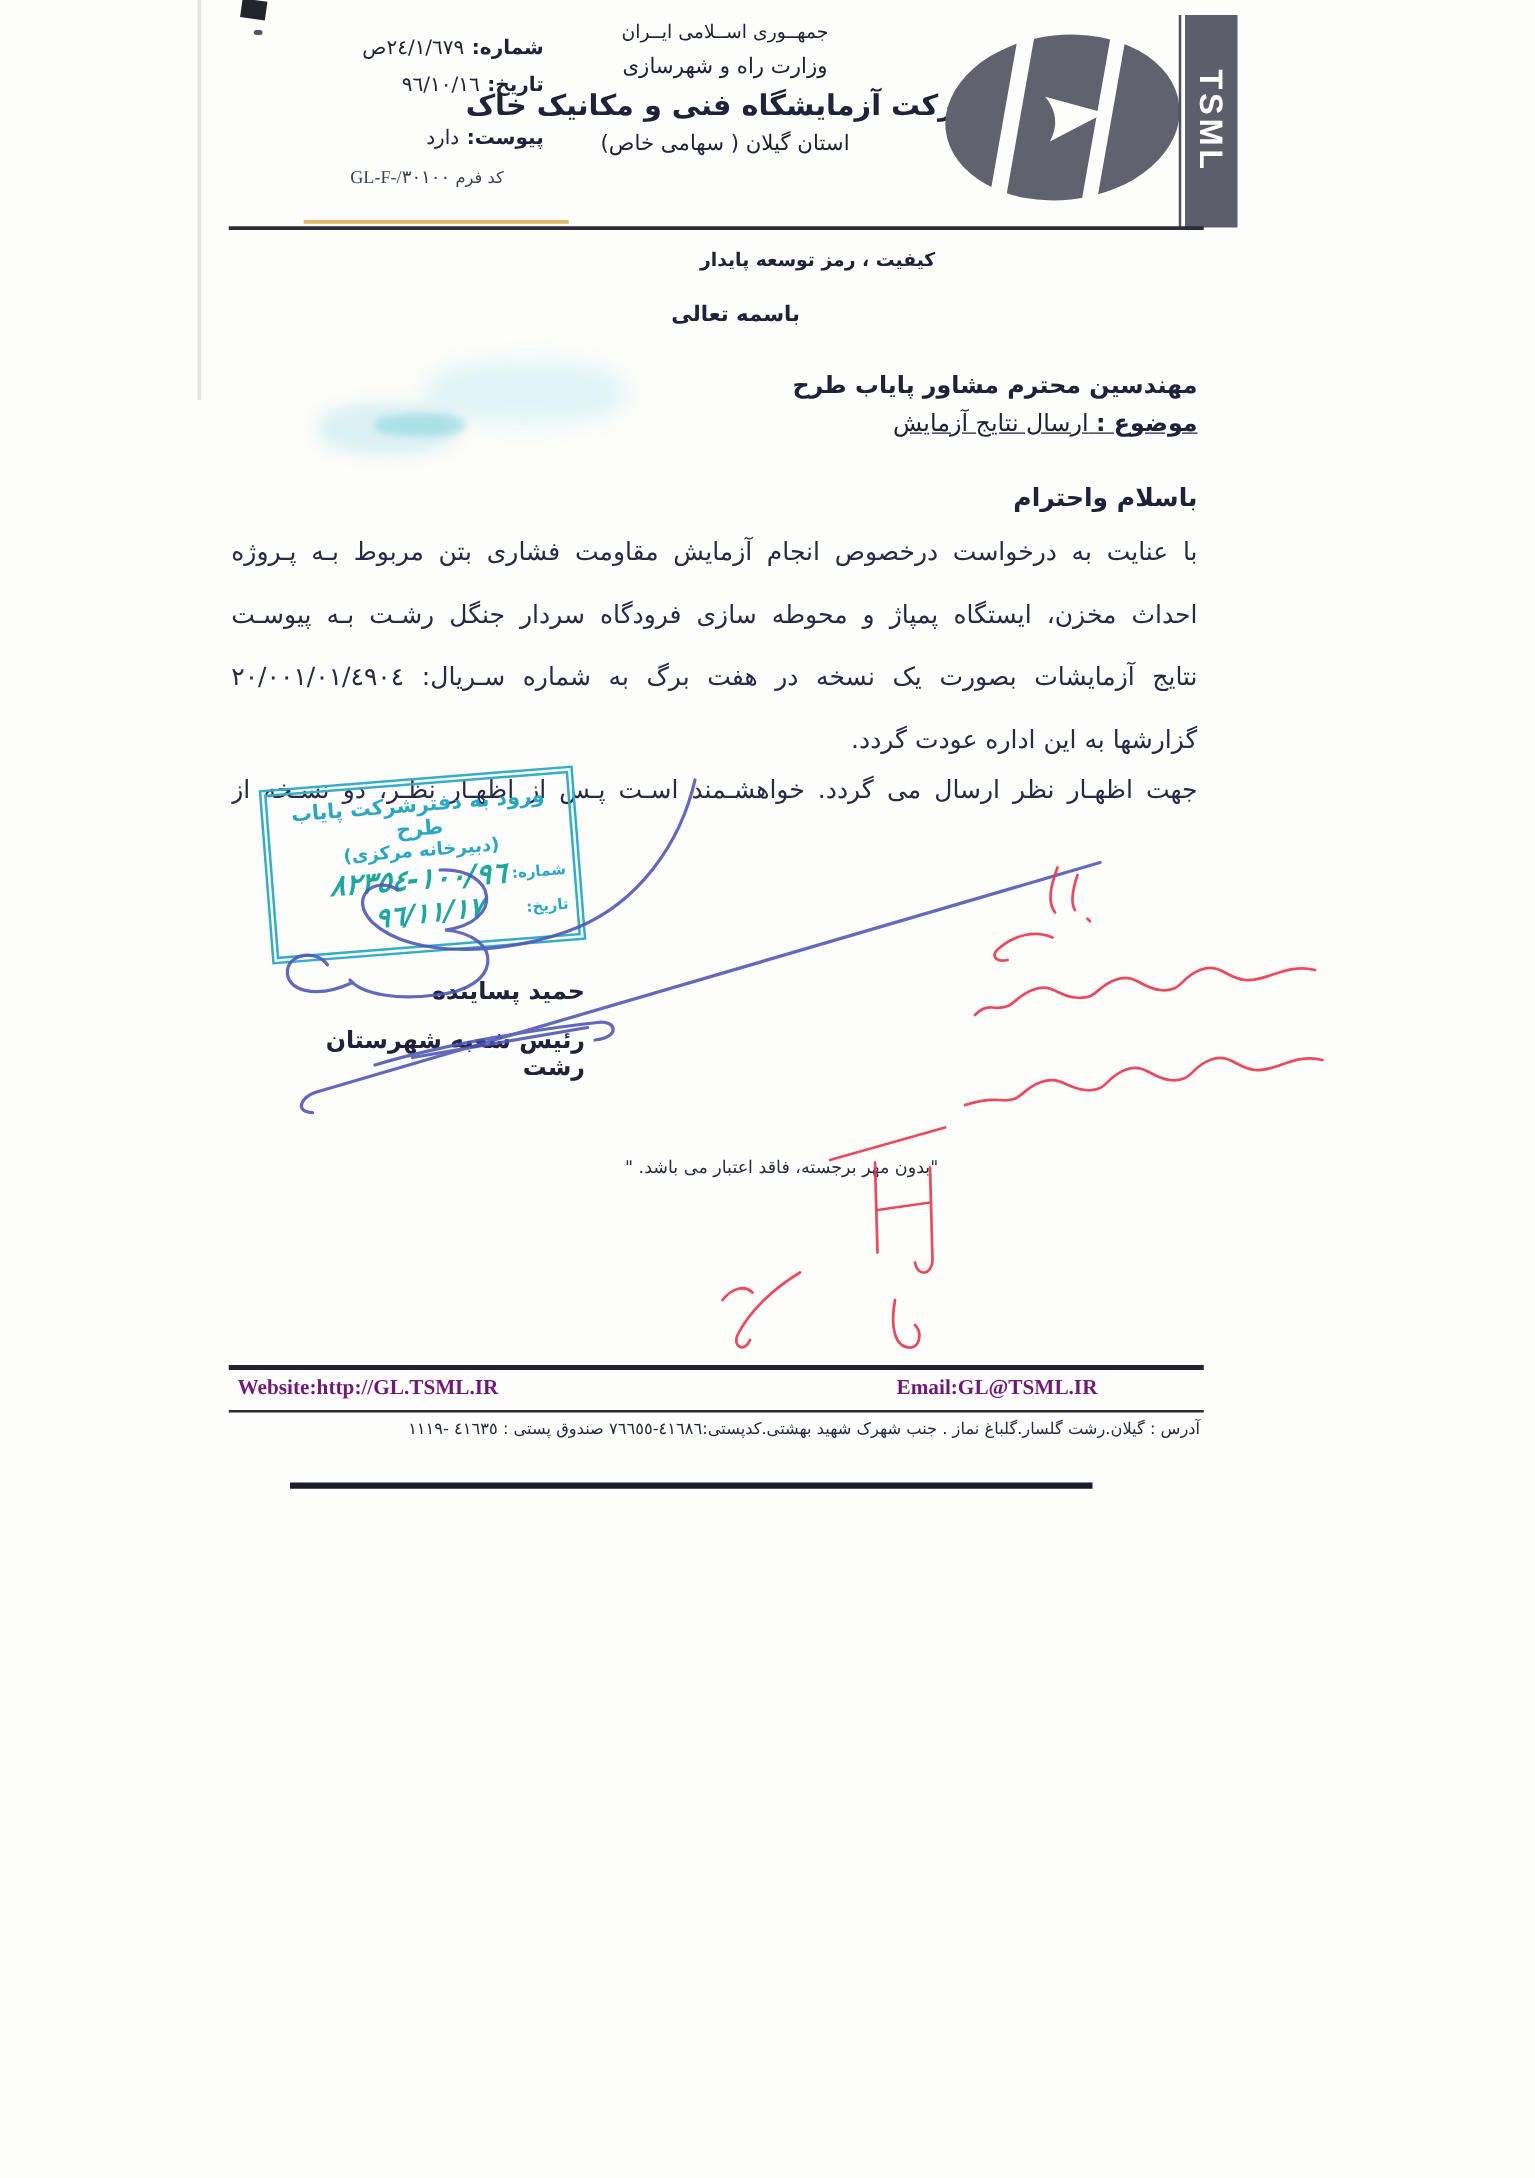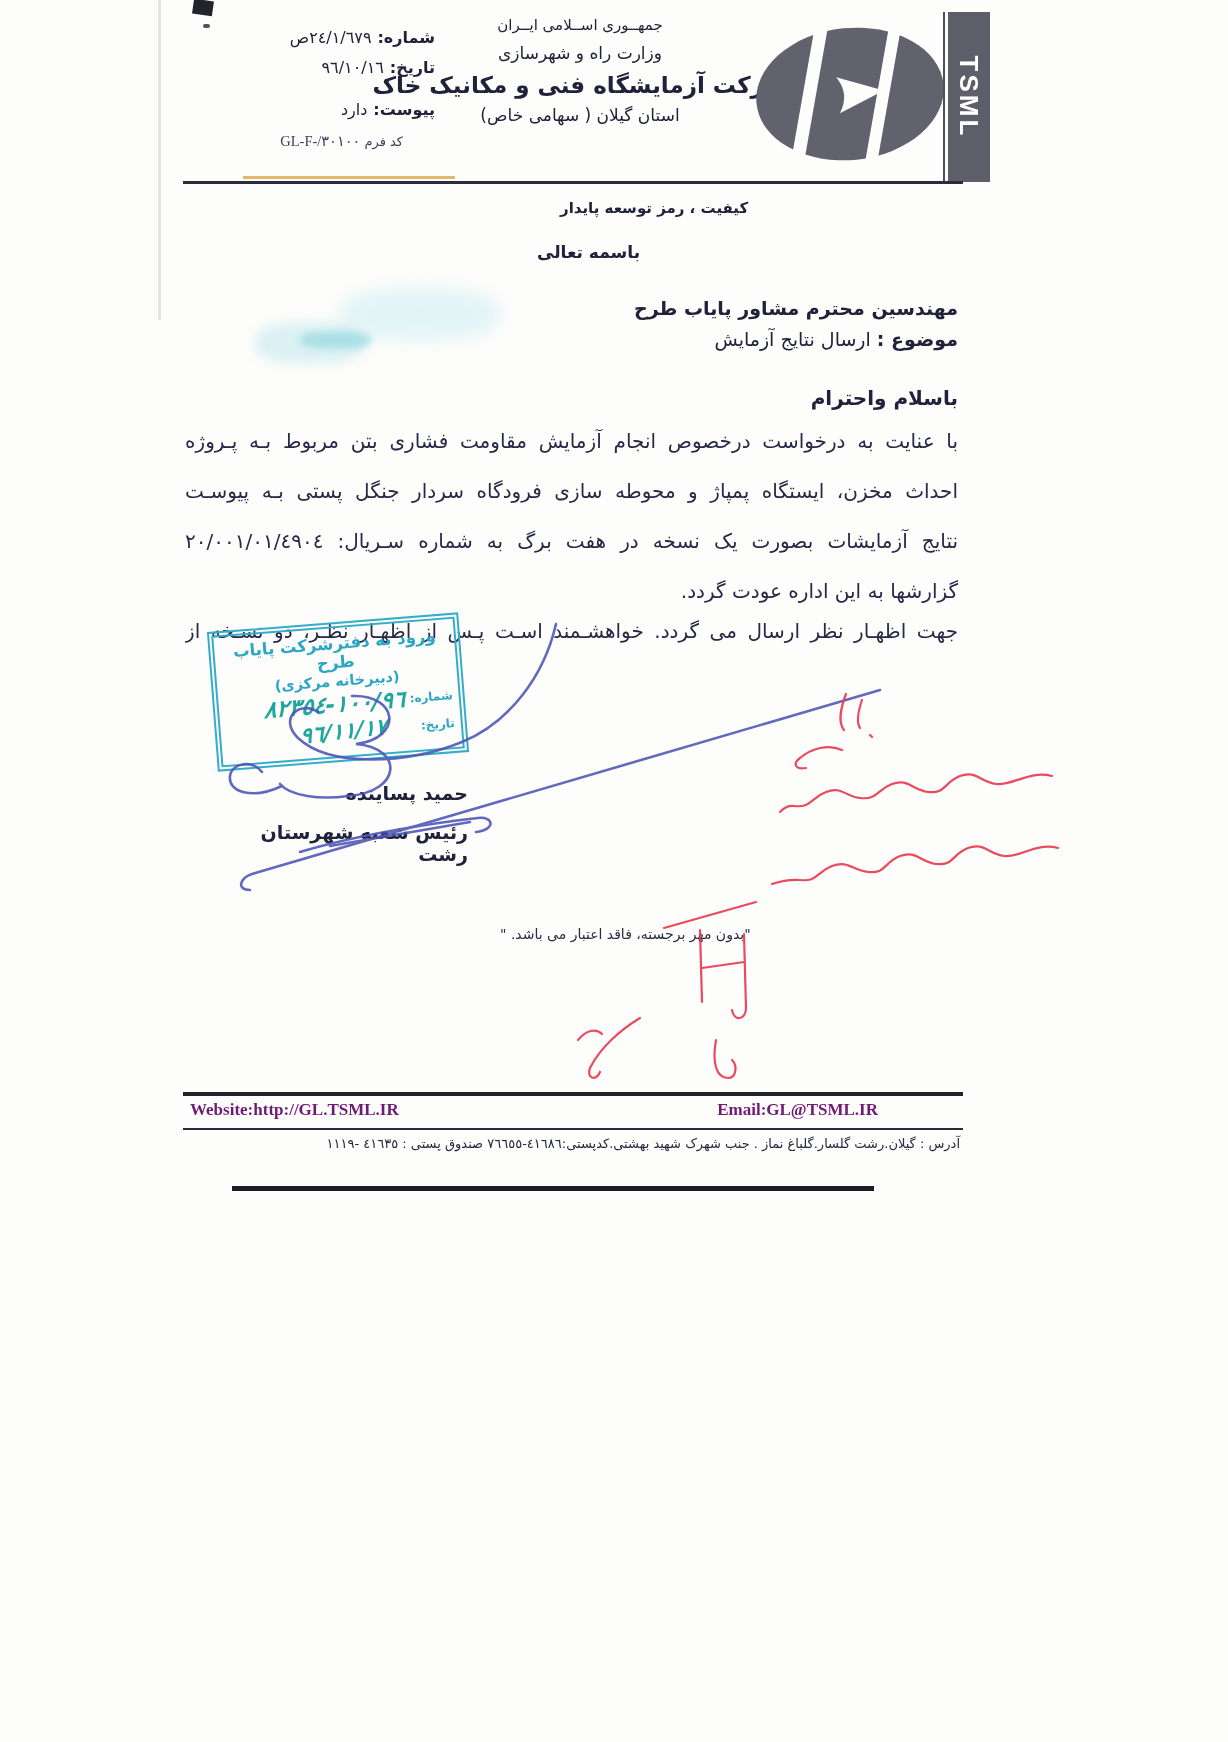--- a/index.html
+++ b/index.html
@@ -98,29 +98,29 @@
   <div class="abs rule" style="left:183px;top:181px;width:780px;height:3px;"></div>
 
   <div class="abs rtl b nowrap" style="left:560px;top:199px;font-size:15px;">کیفیت ، رمز توسعه پایدار</div>
   <div class="abs rtl b nowrap" style="left:537px;top:242px;font-size:17px;">باسمه تعالی</div>
 
   <div class="artifact" style="left:340px;top:288px;width:160px;height:52px;background:#c9ecf2;opacity:.5;filter:blur(8px);"></div>
   <div class="artifact" style="left:255px;top:322px;width:110px;height:42px;background:#9fdbe4;opacity:.35;filter:blur(6px);"></div>
   <div class="artifact" style="left:300px;top:331px;width:72px;height:18px;background:#56c3d4;opacity:.35;filter:blur(3px);"></div>
 
   <div class="abs rtl b nowrap" style="right:270px;top:297px;font-size:19px;">مهندسین محترم مشاور پایاب طرح</div>
-  <div class="abs rtl nowrap" style="right:270px;top:328px;font-size:19px;">
+  <div class="abs rtl nowrap" style="right:270px;top:328px;font-size:19px;text-decoration:underline;">
     <span class="b">موضوع :</span>
     <span>ارسال نتایج آزمایش</span>
   </div>
   <div class="abs rtl b nowrap" style="right:270px;top:386px;font-size:20px;">باسلام واحترام</div>
 
   <div class="abs" style="left:185px;top:424px;width:773px;">
     <div class="bline j">با عنایت به درخواست درخصوص انجام آزمایش مقاومت فشاری بتن مربوط بـه پـروژه</div>
-    <div class="bline j">احداث مخزن، ایستگاه پمپاژ و محوطه سازی فرودگاه سردار جنگل پستی بـه پیوسـت</div>
+    <div class="bline j">احداث مخزن، ایستگاه پمپاژ و محوطه سازی فرودگاه سردار جنگل رشـت بـه پیوسـت</div>
     <div class="bline j">نتایج آزمایشات بصورت یک نسخه در هفت برگ به شماره سـریال: ٢٠/٠٠١/٠١/٤٩٠٤</div>
     <div class="bline last">گزارشها به این اداره عودت گردد.</div>
     <div class="bline j">جهت اظهـار نظر ارسال می گردد. خواهشـمند اسـت پـس از اظهـار نظـر، دو نسـخه از</div>
   </div>
 
   <div class="abs stamp">
     <div class="s1">ورود به دفترشرکت پایاب طرح</div>
     <div class="s2">(دبیرخانه مرکزی)</div>
     <div class="row">
       <span class="slbl">شماره:</span>

